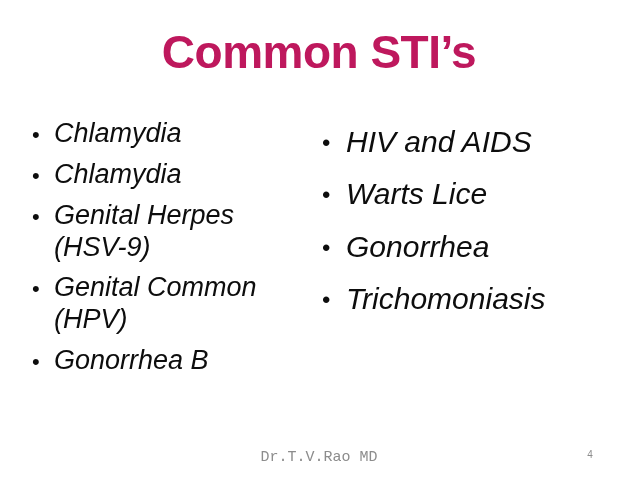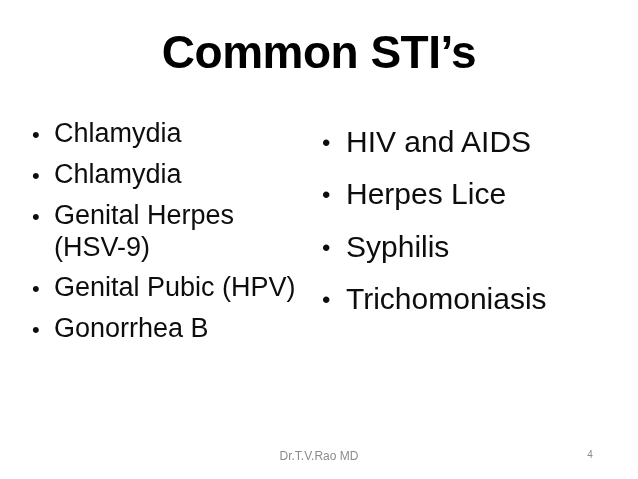--- a/index.html
+++ b/index.html
@@ -20,21 +20,21 @@
 
   
   #slide-title {
     position: absolute;
     left: 0;
     top: 27px;
     width: 638px;
     text-align: center;
     font-size: 46px;
     font-weight: bold;
-    color: #000000;
+    color: #be185d;
     letter-spacing: -0.5px;
     line-height: 1.1;
     white-space: nowrap;
   }
 
   
   .bullet-column {
     position: absolute;
   }
   #left-column {
@@ -74,31 +74,33 @@
     font-size: 22px;
     top: 6px;
   }
   #right-column .bullet-mark {
     width: 24px;
     font-size: 24px;
     top: 7px;
   }
   .bullet-text {
     flex: 1 1 auto;
+    font-style: italic;
   }
 
   
   #footer-credit {
     position: absolute;
     left: 0;
     top: 449px;
     width: 638px;
     text-align: center;
-    font-size: 12px;
+    font-size: 15px;
     color: #8c8c8c;
+    font-family: Liberation Mono, monospace;
   }
   #page-number {
     position: absolute;
     left: 560px;
     top: 449px;
     width: 60px;
     text-align: center;
     font-size: 10px;
     color: #8c8c8c;
   }
@@ -122,45 +124,45 @@
       <span class="bullet-text">Chlamydia</span>
     </div>
 
     <div class="bullet-item">
       <span class="bullet-mark">•</span>
       <span class="bullet-text">Genital Herpes (HSV-9)</span>
     </div>
 
     <div class="bullet-item">
       <span class="bullet-mark">•</span>
-      <span class="bullet-text">Genital Pubic (HPV)</span>
+      <span class="bullet-text">Genital Common (HPV)</span>
     </div>
 
     <div class="bullet-item">
       <span class="bullet-mark">•</span>
       <span class="bullet-text">Gonorrhea B</span>
     </div>
 
   </div>
 
   <div id="right-column" class="bullet-column">
 
     <div class="bullet-item">
       <span class="bullet-mark">•</span>
       <span class="bullet-text">HIV and AIDS</span>
     </div>
 
     <div class="bullet-item">
       <span class="bullet-mark">•</span>
-      <span class="bullet-text">Herpes Lice</span>
+      <span class="bullet-text">Warts Lice</span>
     </div>
 
     <div class="bullet-item">
       <span class="bullet-mark">•</span>
-      <span class="bullet-text">Syphilis</span>
+      <span class="bullet-text">Gonorrhea</span>
     </div>
 
     <div class="bullet-item">
       <span class="bullet-mark">•</span>
       <span class="bullet-text">Trichomoniasis</span>
     </div>
 
   </div>
 
   <div id="footer-credit">Dr.T.V.Rao MD</div>

